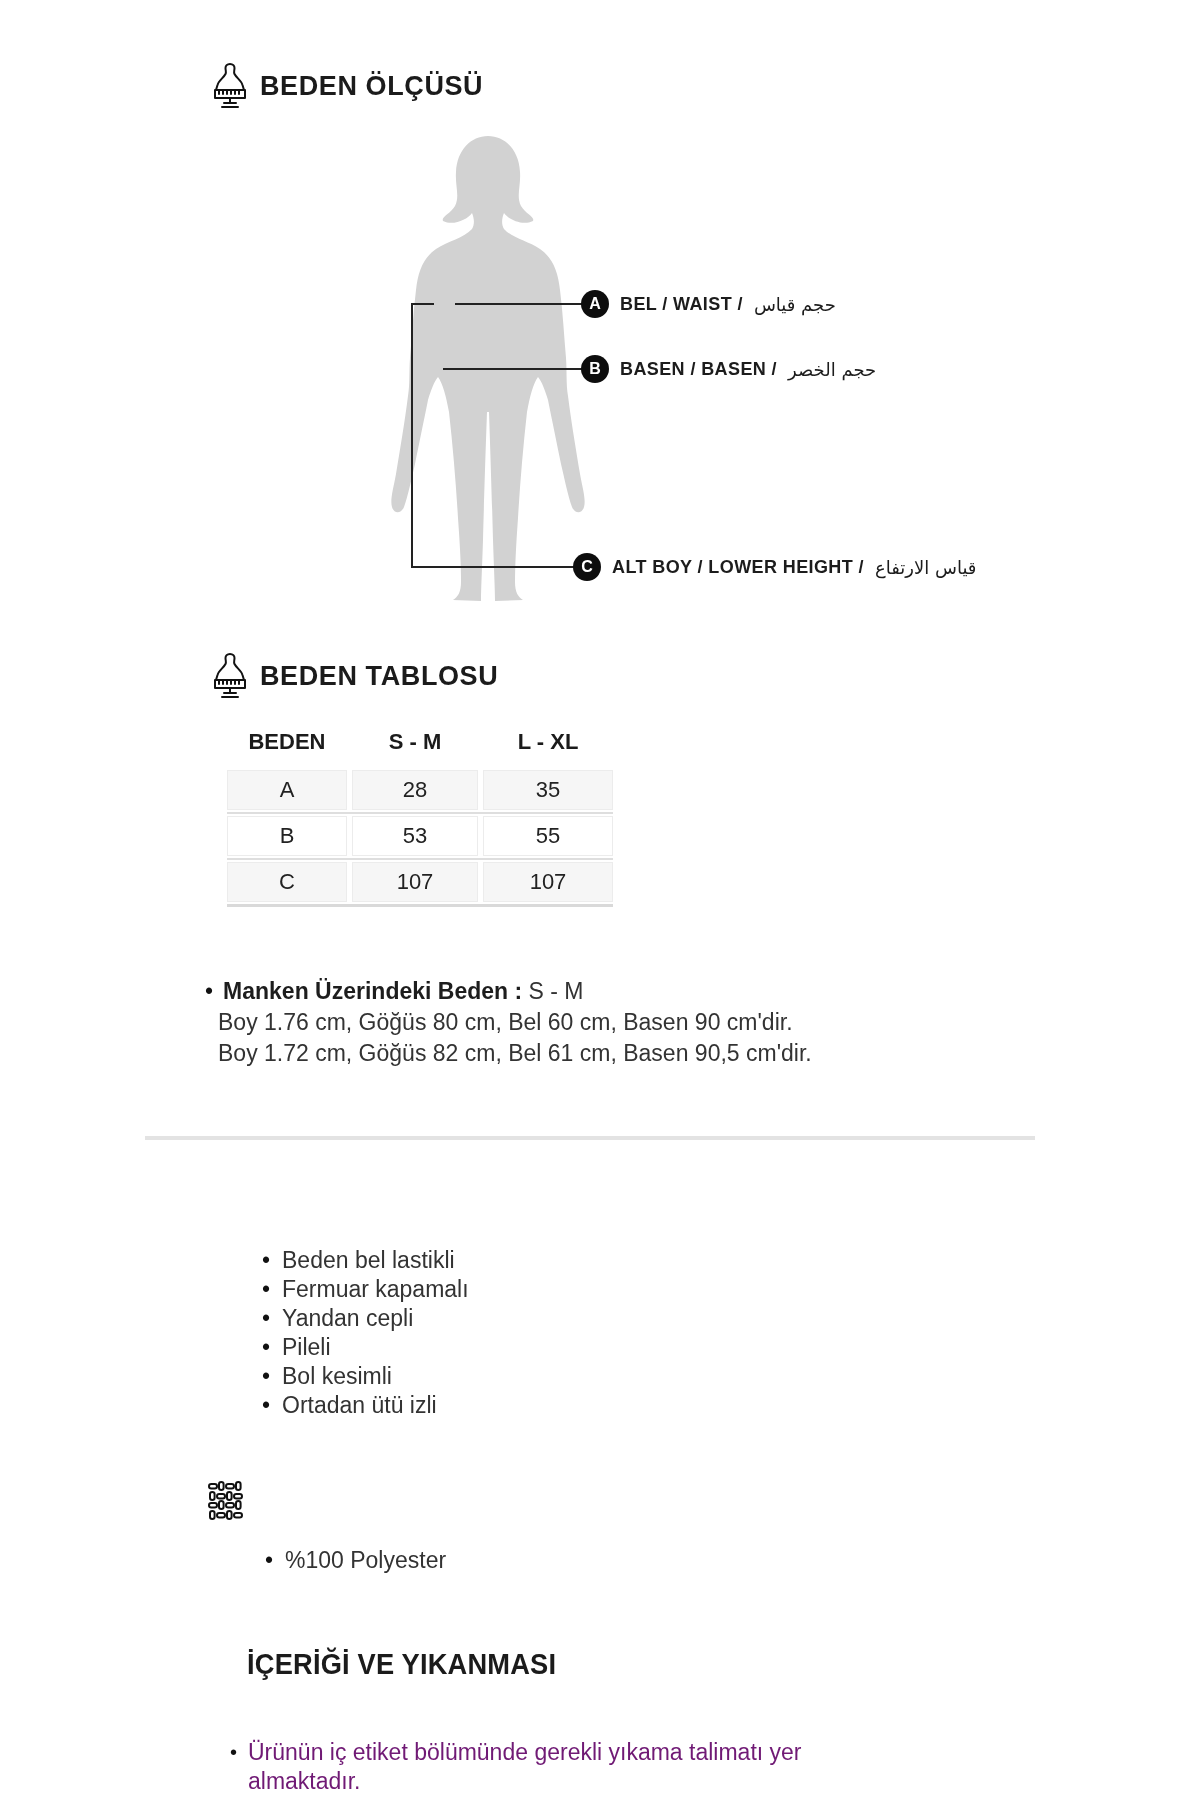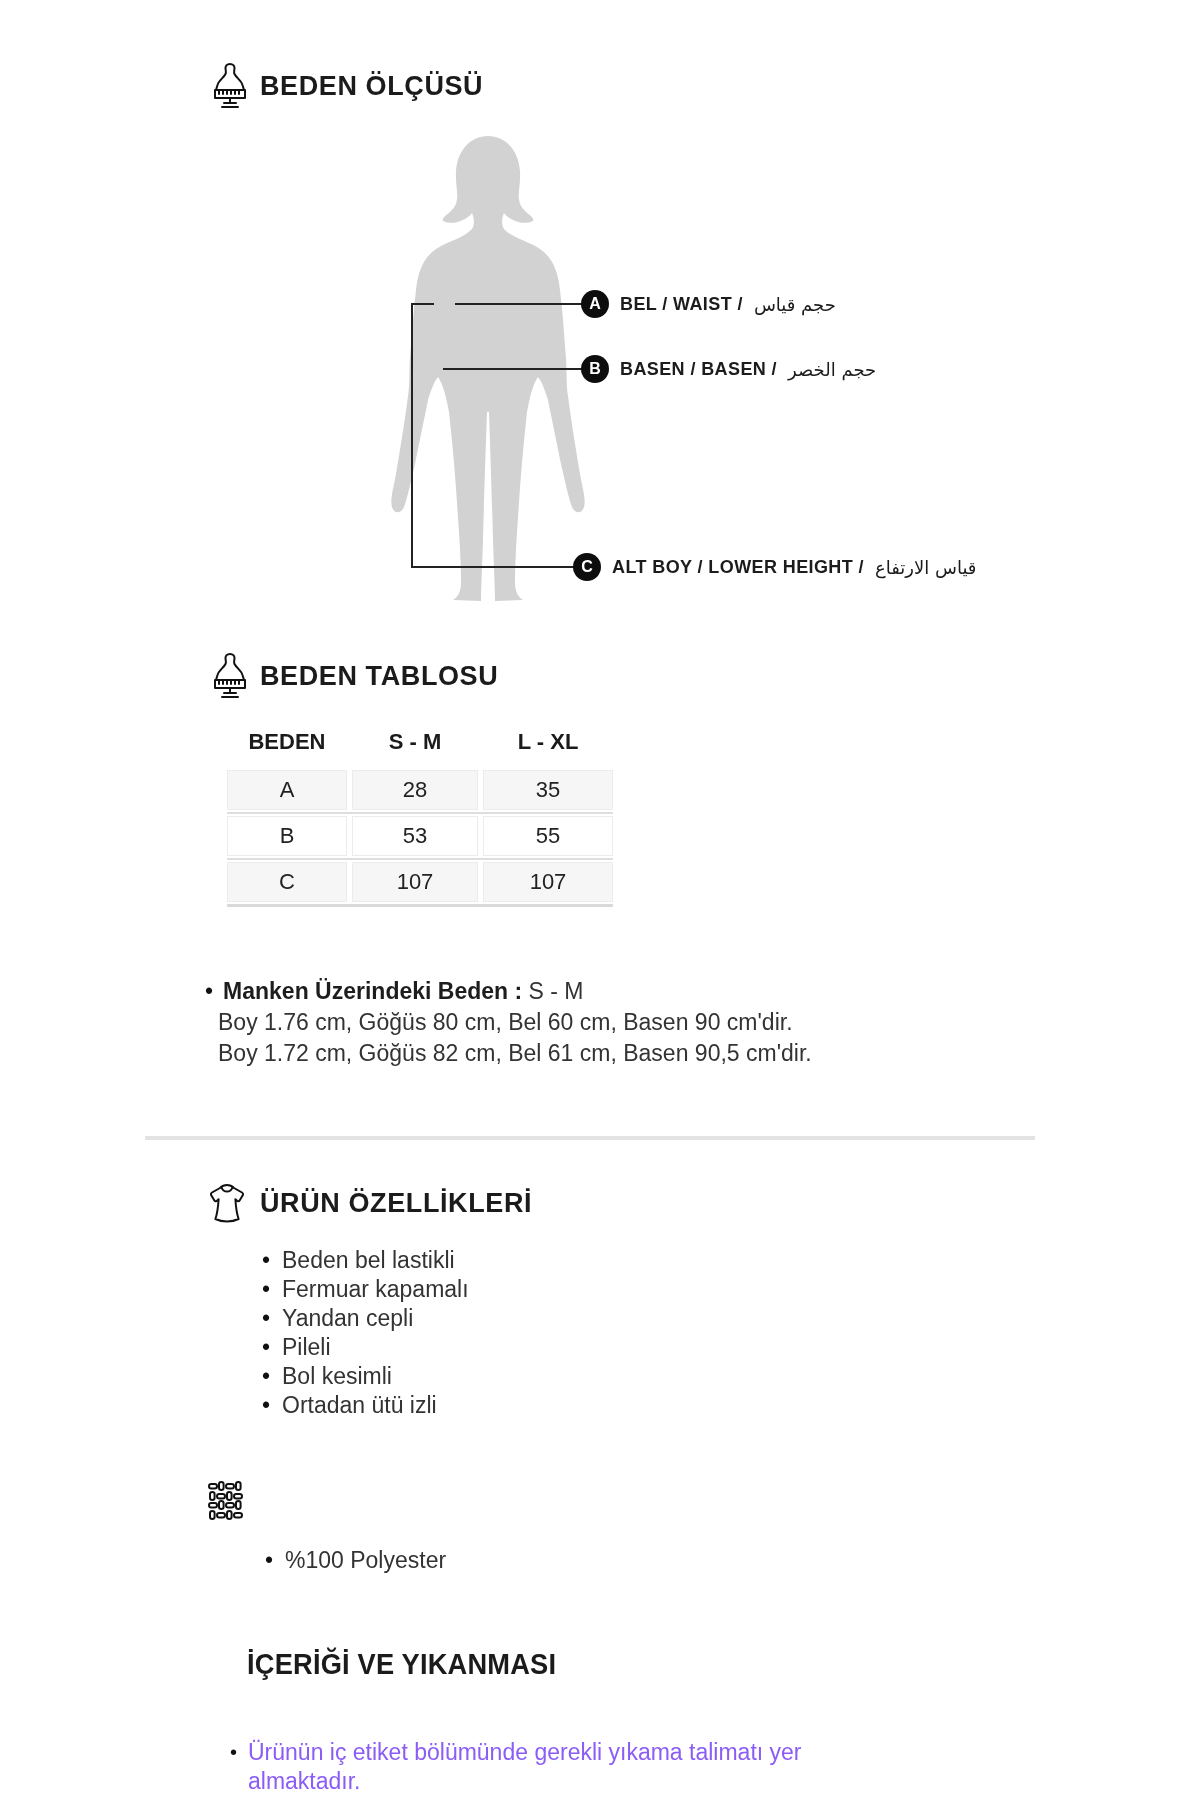--- a/index.html
+++ b/index.html
@@ -39,21 +39,21 @@
   .model-note .dot { font-size:23px; color:#111; }
   .model-note .bold { font-weight:700; color:#1d1d1d; }
   .model-note .cont { padding-left:13px; }
   .divider { position:absolute; left:145px; top:1136px; width:890px; height:4px; background:#e3e3e3; }
   .blist { position:absolute; }
   .bitem { position:relative; padding-left:20px; font-size:23px; line-height:29px; color:#333; }
   .bitem::before { content:"•"; position:absolute; left:0; top:0; color:#111; }
   .care-title { position:absolute; left:247px; top:1648px; font-size:29px; font-weight:700; color:#1b1b1b;
     letter-spacing:0.2px; transform:scaleX(0.94); transform-origin:left center; white-space:nowrap; }
   .care-item { position:absolute; left:230px; top:1738px; width:640px; position:absolute;
-    padding-left:18px; font-size:23px; line-height:29px; color:#8b5cf6; }
+    padding-left:18px; font-size:23px; line-height:29px; color:#701a75; }
   .care-item::before { content:"•"; position:absolute; left:0; top:0; color:#111; font-size:20px; }
 </style>
 </head>
 <body>
 
 <div class="page">
 
   <div class="sec-header" style="left:212px; top:62px;">
     <span class="hicon">
       <svg width="36" height="48" viewBox="0 0 36 48" fill="none" stroke="#111" stroke-width="2" stroke-linejoin="round" stroke-linecap="round">
@@ -183,29 +183,20 @@
         <span class="bold">Manken Üzerindeki Beden :</span>
         <span>S - M</span>
       </span>
     </div>
     <div class="cont">Boy 1.76 cm, Göğüs 80 cm, Bel 60 cm, Basen 90 cm'dir.</div>
     <div class="cont">Boy 1.72 cm, Göğüs 82 cm, Bel 61 cm, Basen 90,5 cm'dir.</div>
   </div>
 
   <div class="divider"></div>
 
-  <div class="sec-header" style="left:206px; top:1182px;">
-    <span class="hicon">
-      <svg width="42" height="42" viewBox="0 0 42 42" fill="none" stroke="#111" stroke-width="2" stroke-linejoin="round" stroke-linecap="round">
-        <path d="M14 6 C16 4 18.5 3 21 3 C23.5 3 26 4 28 6 L36 10.5 C37.2 11.2 37.3 12.3 36.6 13.5 L33.6 18.5 C33 19.5 31.8 19.6 31 18.8 L29.4 17.2 C29.8 24 30.6 31 32.6 37 C28.6 39 24.6 39.6 21 39.6 C17.4 39.6 13.4 39 9.4 37 C11.4 31 12.2 24 12.6 17.2 L11 18.8 C10.2 19.6 9 19.5 8.4 18.5 L5.4 13.5 C4.7 12.3 4.8 11.2 6 10.5 Z"></path>
-        <path d="M15.5 5.2 C16.5 8.2 18.5 9.6 21 9.6 C23.5 9.6 25.5 8.2 26.5 5.2"></path>
-      </svg>
-    </span>
-    <span class="sec-title">ÜRÜN ÖZELLİKLERİ</span>
-  </div>
   <div class="blist" style="left:262px; top:1246px;">
     <div class="bitem">Beden bel lastikli</div>
     <div class="bitem">Fermuar kapamalı</div>
     <div class="bitem">Yandan cepli</div>
     <div class="bitem">Pileli</div>
     <div class="bitem">Bol kesimli</div>
     <div class="bitem">Ortadan ütü izli</div>
   </div>
 
   <div class="sec-header" style="left:206px; top:1480px;">

